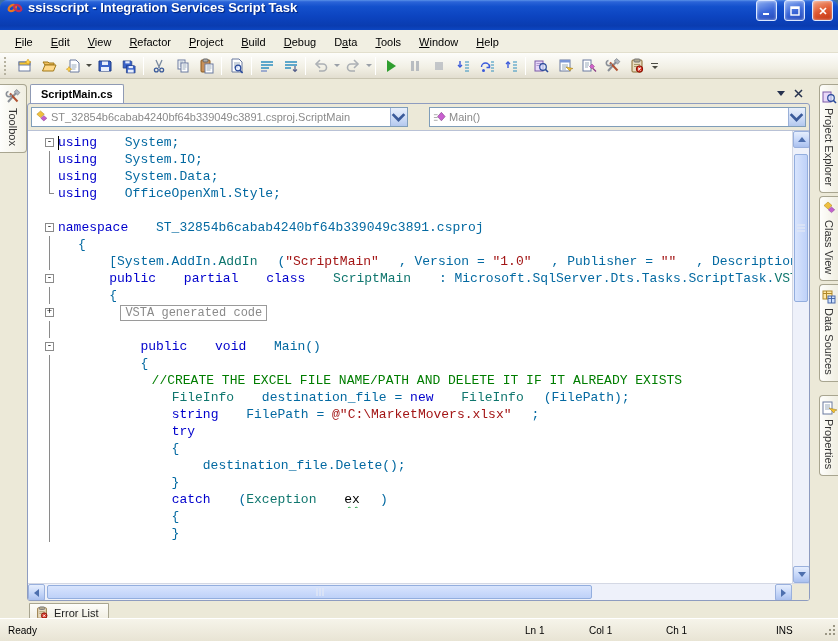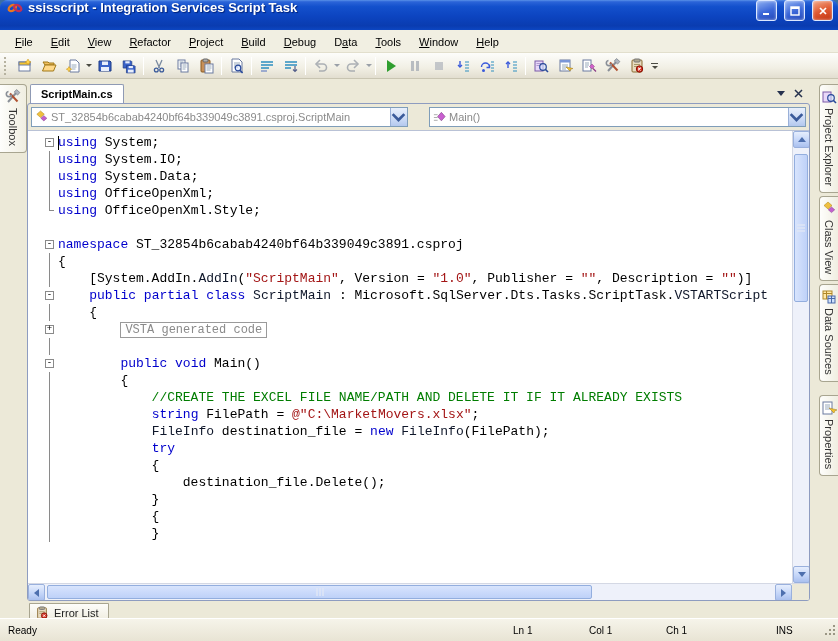--- a/index.html
+++ b/index.html
@@ -74,24 +74,24 @@
   .code-line{display:flex;height:17px;white-space:pre;}
   .fold{width:30px;flex:none;position:relative;}
   .fold-bar::before{content:"";position:absolute;left:21px;top:0;bottom:0;width:1px;background:#8a8a8a;}
   .fold-corner::before{content:"";position:absolute;left:21px;top:0;height:9px;width:1px;background:#8a8a8a;}
   .fold-corner::after{content:"";position:absolute;left:21px;top:8px;width:5px;height:1px;background:#8a8a8a;}
   .foldbox{position:absolute;left:17px;top:4px;width:9px;height:9px;border:1px solid #8a8a8a;background:#fff;
     font:9px/7px "Liberation Mono",monospace;text-align:center;color:#000;}
   .ctext{flex:1;overflow:hidden;}
   .cursor{display:inline-block;width:1px;height:14px;background:#000;vertical-align:middle;margin-right:-1px;}
   .tok-k{color:#0000cc;}
-  .tok-t{color:#0f172a;}
+  .tok-t{color:#0f766e;}
   .tok-s{color:#a31515;}
   .tok-c{color:#007d00;}
-  .tok-p{color:#000000;}
+  .tok-p{color:#0369a1;padding-left:20px;}
   .tok-w{color:#000;text-decoration:underline wavy #1ca03c;text-decoration-thickness:1px;text-underline-offset:3px;}
   .collapsed{border:1px solid #9a9a9a;color:#8a8a8a;padding:0 4px;font-size:12px;line-height:14px;background:#fff;text-align:center;}
 
   
   .vscroll{width:17px;flex:none;display:flex;flex-direction:column;background:#eef1fa;border-left:1px solid #d4d8e4;}
   .sbtn{width:17px;height:17px;flex:none;border:1px solid #99b0dd;border-radius:2px;
     background:linear-gradient(180deg,#e6eefd,#c2d4f8 60%,#aac0ee);display:flex;align-items:center;justify-content:center;}
   .tri{width:0;height:0;}
   .tri.up{border-left:4px solid transparent;border-right:4px solid transparent;border-bottom:5px solid #4d6fae;}
   .tri.down{border-left:4px solid transparent;border-right:4px solid transparent;border-top:5px solid #4d6fae;}
@@ -112,21 +112,21 @@
 
   
   .errorrow{height:16px;flex:none;background:#ece9d8;display:flex;align-items:flex-start;padding:1px 0 0 29px;}
   .bottomtab{display:flex;align-items:center;gap:5px;padding:2px 9px 3px 5px;font-size:11px;color:#222;
     background:linear-gradient(180deg,#fdfdfa,#edeadb);border:1px solid #a8a590;border-radius:0 0 3px 3px;}
   .bottomtab svg{width:14px;height:14px;}
 
   .statusbar{height:23px;flex:none;display:flex;align-items:center;font-size:10px;color:#000;
     background:linear-gradient(180deg,#f6f4ea,#e8e4d4);border-top:1px solid #fff;padding-left:8px;}
   .sb-msg{flex:1;}
-  .sb-ln{width:76px;}
+  .sb-ln{width:64px;}
   .sb-col{width:77px;}
   .sb-ch{width:110px;}
   .sb-ins{width:48px;}
   .grip{width:12px;height:14px;position:relative;margin-right:2px;}
   .grip::before{content:"";position:absolute;right:1px;bottom:2px;width:2px;height:2px;background:#9a9684;
     box-shadow:-4px 0 0 #9a9684,-8px 0 0 #9a9684,0 -4px 0 #9a9684,-4px -4px 0 #9a9684,0 -8px 0 #9a9684;}
 </style>
 </head>
 <body>
 
@@ -416,39 +416,39 @@
               </span>
           </div>
         </div>
 
         <div class="editor-row">
           <div class="code">
             <div>
                 <div class="code-line"><span class="fold fold-minus"><span class="foldbox">-</span></span><span class="ctext"><span class="cursor"></span><span class="tok-k">using</span><span class="tok-p"> System;</span></span></div>
                 <div class="code-line"><span class="fold fold-bar"></span><span class="ctext"><span class="tok-k">using</span><span class="tok-p"> System.IO;</span></span></div>
                 <div class="code-line"><span class="fold fold-bar"></span><span class="ctext"><span class="tok-k">using</span><span class="tok-p"> System.Data;</span></span></div>
-                <div class="code-line"><span class="fold fold-bar"></span><span class="ctext"><span class="tok-k">using</span><span class="tok-p"> OfficeOpenXml;</span></span></div>
                 <div class="code-line"><span class="fold fold-corner"></span><span class="ctext"><span class="tok-k">using</span><span class="tok-p"> OfficeOpenXml.Style;</span></span></div>
                 <div class="code-line"><span class="fold"></span><span class="ctext"></span></div>
                 <div class="code-line"><span class="fold fold-minus"><span class="foldbox">-</span></span><span class="ctext"><span class="tok-k">namespace</span><span class="tok-p"> ST_32854b6cabab4240bf64b339049c3891.csproj</span></span></div>
                 <div class="code-line"><span class="fold fold-bar"></span><span class="ctext"><span class="tok-p">{</span></span></div>
                 <div class="code-line"><span class="fold fold-bar"></span><span class="ctext"><span class="tok-p">    [System.AddIn.</span><span class="tok-t">AddIn</span><span class="tok-p">(</span><span class="tok-s">"ScriptMain"</span><span class="tok-p">, Version = </span><span class="tok-s">"1.0"</span><span class="tok-p">, Publisher = </span><span class="tok-s">""</span><span class="tok-p">, Description = </span><span class="tok-s">""</span><span class="tok-p">)]</span></span></div>
                 <div class="code-line"><span class="fold fold-minus"><span class="foldbox">-</span></span><span class="ctext"><span class="tok-p">    </span><span class="tok-k">public</span><span class="tok-p"> </span><span class="tok-k">partial</span><span class="tok-p"> </span><span class="tok-k">class</span><span class="tok-p"> </span><span class="tok-t">ScriptMain</span><span class="tok-p"> : Microsoft.SqlServer.Dts.Tasks.ScriptTask.</span><span class="tok-t">VSTARTScript</span></span></div>
                 <div class="code-line"><span class="fold fold-bar"></span><span class="ctext"><span class="tok-p">    {</span></span></div>
                 <div class="code-line"><span class="fold fold-plus"><span class="foldbox">+</span></span><span class="ctext"><span>        </span><span class="collapsed">VSTA generated code</span></span></div>
                 <div class="code-line"><span class="fold fold-bar"></span><span class="ctext"></span></div>
                 <div class="code-line"><span class="fold fold-minus"><span class="foldbox">-</span></span><span class="ctext"><span class="tok-p">        </span><span class="tok-k">public</span><span class="tok-p"> </span><span class="tok-k">void</span><span class="tok-p"> Main()</span></span></div>
                 <div class="code-line"><span class="fold fold-bar"></span><span class="ctext"><span class="tok-p">        {</span></span></div>
                 <div class="code-line"><span class="fold fold-bar"></span><span class="ctext"><span class="tok-c">            //CREATE THE EXCEL FILE NAME/PATH AND DELETE IT IF IT ALREADY EXISTS</span></span></div>
+                <div class="code-line"><span class="fold fold-bar"></span><span class="ctext"><span class="tok-p">            </span><span class="tok-t">FileInfo</span><span class="tok-p"> destination_file = </span><span class="tok-k">new</span><span class="tok-p"> </span><span class="tok-t">FileInfo</span><span class="tok-p">(FilePath);</span></span></div>
                 <div class="code-line"><span class="fold fold-bar"></span><span class="ctext"><span class="tok-p">            </span><span class="tok-k">string</span><span class="tok-p"> FilePath = </span><span class="tok-s">@"C:\MarketMovers.xlsx"</span><span class="tok-p">;</span></span></div>
-                <div class="code-line"><span class="fold fold-bar"></span><span class="ctext"><span class="tok-p">            </span><span class="tok-t">FileInfo</span><span class="tok-p"> destination_file = </span><span class="tok-k">new</span><span class="tok-p"> </span><span class="tok-t">FileInfo</span><span class="tok-p">(FilePath);</span></span></div>
                 <div class="code-line"><span class="fold fold-bar"></span><span class="ctext"><span class="tok-p">            </span><span class="tok-k">try</span></span></div>
                 <div class="code-line"><span class="fold fold-bar"></span><span class="ctext"><span class="tok-p">            {</span></span></div>
                 <div class="code-line"><span class="fold fold-bar"></span><span class="ctext"><span class="tok-p">                destination_file.Delete();</span></span></div>
                 <div class="code-line"><span class="fold fold-bar"></span><span class="ctext"><span class="tok-p">            }</span></span></div>
+                <div class="code-line"><span class="fold fold-bar"></span><span class="ctext"><span class="tok-p">            </span><span class="tok-k">catch</span><span class="tok-p"> (</span><span class="tok-t">Exception</span><span class="tok-p"> </span><span class="tok-w">ex</span><span class="tok-p">)</span></span></div>
                 <div class="code-line"><span class="fold fold-bar"></span><span class="ctext"><span class="tok-p">            {</span></span></div>
                 <div class="code-line"><span class="fold fold-bar"></span><span class="ctext"><span class="tok-p">            }</span></span></div>
               </div>
           </div>
           <div class="vscroll">
             <span class="sbtn">
                 <span class="tri up"></span>
               </span>
             <span class="vtrack">
               <span class="vthumb">

